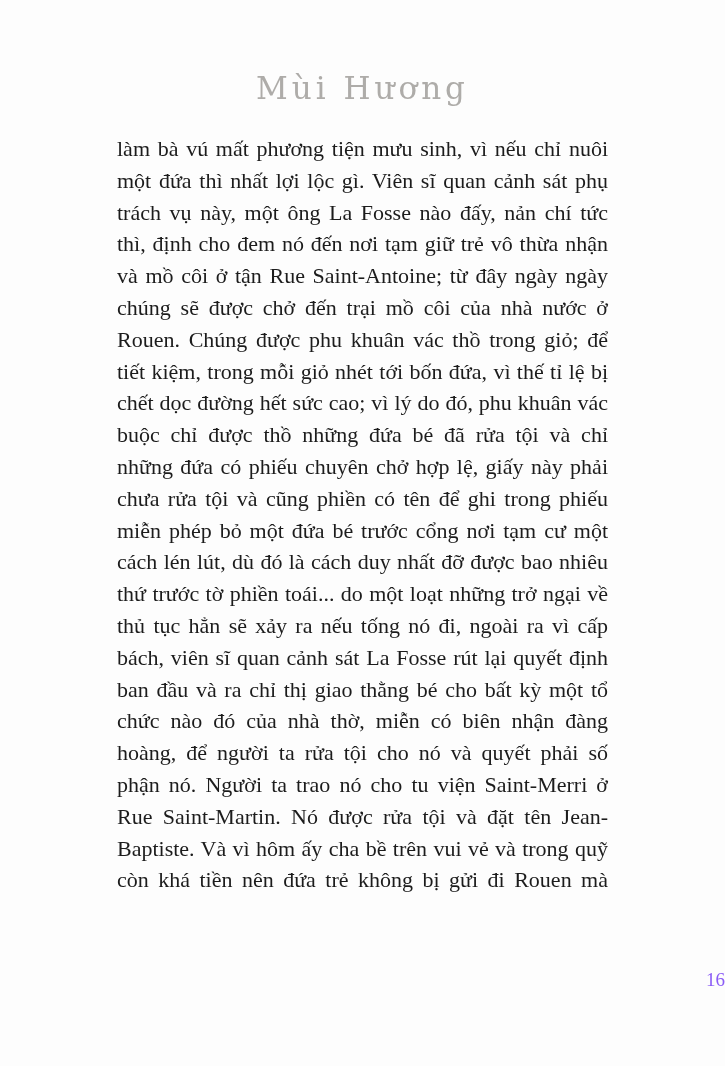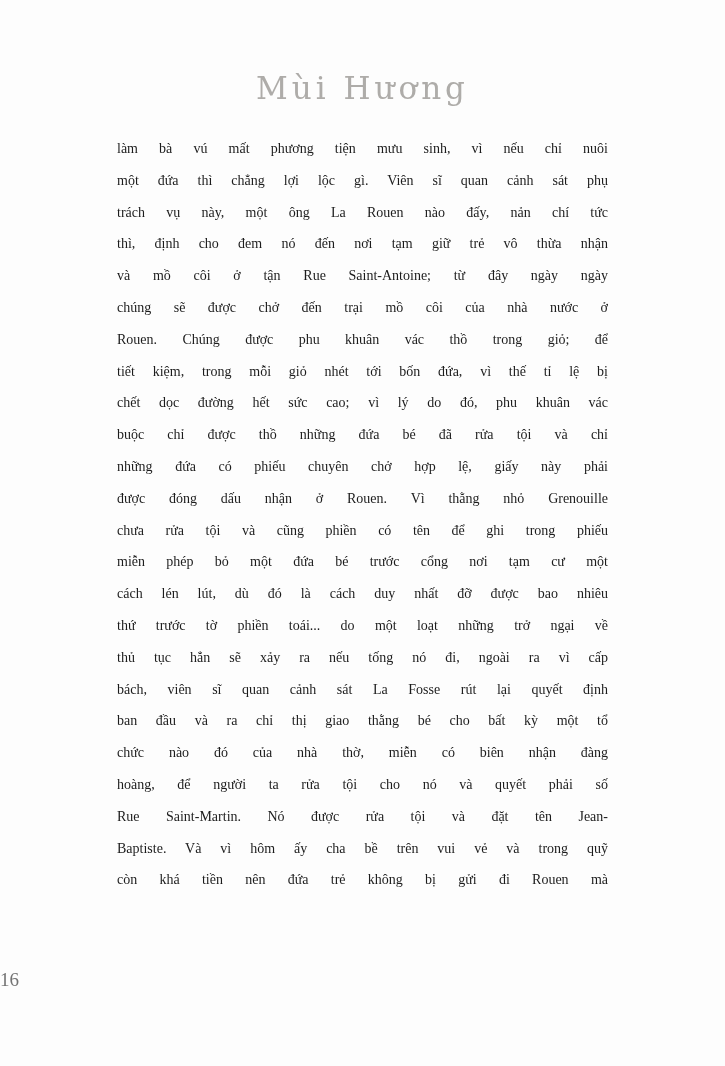--- a/index.html
+++ b/index.html
@@ -26,66 +26,66 @@
     font-weight: normal;
     color: #aeaca9;
     letter-spacing: 4px;
     font-family: "DejaVu Serif", "Liberation Serif", serif;
   }
   .body-text {
     position: absolute;
     top: 133px;
     left: 117px;
     width: 491px;
-    font-size: 14px;
+    font-size: 22px;
     line-height: 31.8px;
   }
   .text-line {
     text-align: justify;
     text-align-last: justify;
     -moz-text-align-last: justify;
     text-justify: inter-word;
   }
   .page-number {
     position: absolute;
     top: 969px;
     left: 0;
     width: 100%;
-    text-align: left;
+    text-align: right;
     font-size: 19px;
-    color: #737373;
+    color: #8b5cf6;
   }
 </style>
 </head>
 <body>
 
 <div class="page">
   <div class="chapter-title">Mùi Hương</div>
 
   <div class="body-text">
       <div class="text-line">làm bà vú mất phương tiện mưu sinh, vì nếu chỉ nuôi</div>
-      <div class="text-line">một đứa thì chẳng lợi lộc gì. Viên sĩ quan cảnh sát phụ</div>
-      <div class="text-line">trách vụ này, một ông La Rouen nào đấy, nản chí tức</div>
+      <div class="text-line">một đứa thì nhất lợi lộc gì. Viên sĩ quan cảnh sát phụ</div>
+      <div class="text-line">trách vụ này, một ông La Fosse nào đấy, nản chí tức</div>
       <div class="text-line">thì, định cho đem nó đến nơi tạm giữ trẻ vô thừa nhận</div>
       <div class="text-line">và mồ côi ở tận Rue Saint-Antoine; từ đây ngày ngày</div>
       <div class="text-line">chúng sẽ được chở đến trại mồ côi của nhà nước ở</div>
       <div class="text-line">Rouen. Chúng được phu khuân vác thồ trong giỏ; để</div>
       <div class="text-line">tiết kiệm, trong mỗi giỏ nhét tới bốn đứa, vì thế tỉ lệ bị</div>
       <div class="text-line">chết dọc đường hết sức cao; vì lý do đó, phu khuân vác</div>
       <div class="text-line">buộc chỉ được thồ những đứa bé đã rửa tội và chỉ</div>
       <div class="text-line">những đứa có phiếu chuyên chở hợp lệ, giấy này phải</div>
-      <div class="text-line">được đóng dấu nhận ở Rouen. Vì thằng nhỏ Grenouille</div>
       <div class="text-line">chưa rửa tội và cũng phiền có tên để ghi trong phiếu</div>
       <div class="text-line">miễn phép bỏ một đứa bé trước cổng nơi tạm cư một</div>
       <div class="text-line">cách lén lút, dù đó là cách duy nhất đỡ được bao nhiêu</div>
       <div class="text-line">thứ trước tờ phiền toái... do một loạt những trở ngại về</div>
       <div class="text-line">thủ tục hẳn sẽ xảy ra nếu tống nó đi, ngoài ra vì cấp</div>
       <div class="text-line">bách, viên sĩ quan cảnh sát La Fosse rút lại quyết định</div>
       <div class="text-line">ban đầu và ra chỉ thị giao thằng bé cho bất kỳ một tổ</div>
       <div class="text-line">chức nào đó của nhà thờ, miễn có biên nhận đàng</div>
       <div class="text-line">hoàng, để người ta rửa tội cho nó và quyết phải số</div>
+      <div class="text-line">phận nó. Người ta trao nó cho tu viện Saint-Merri ở</div>
       <div class="text-line">Rue Saint-Martin. Nó được rửa tội và đặt tên Jean-</div>
       <div class="text-line">Baptiste. Và vì hôm ấy cha bề trên vui vẻ và trong quỹ</div>
       <div class="text-line">còn khá tiền nên đứa trẻ không bị gửi đi Rouen mà</div>
     </div>
 
   <div class="page-number">16</div>
 </div>
 
 </body></html>

